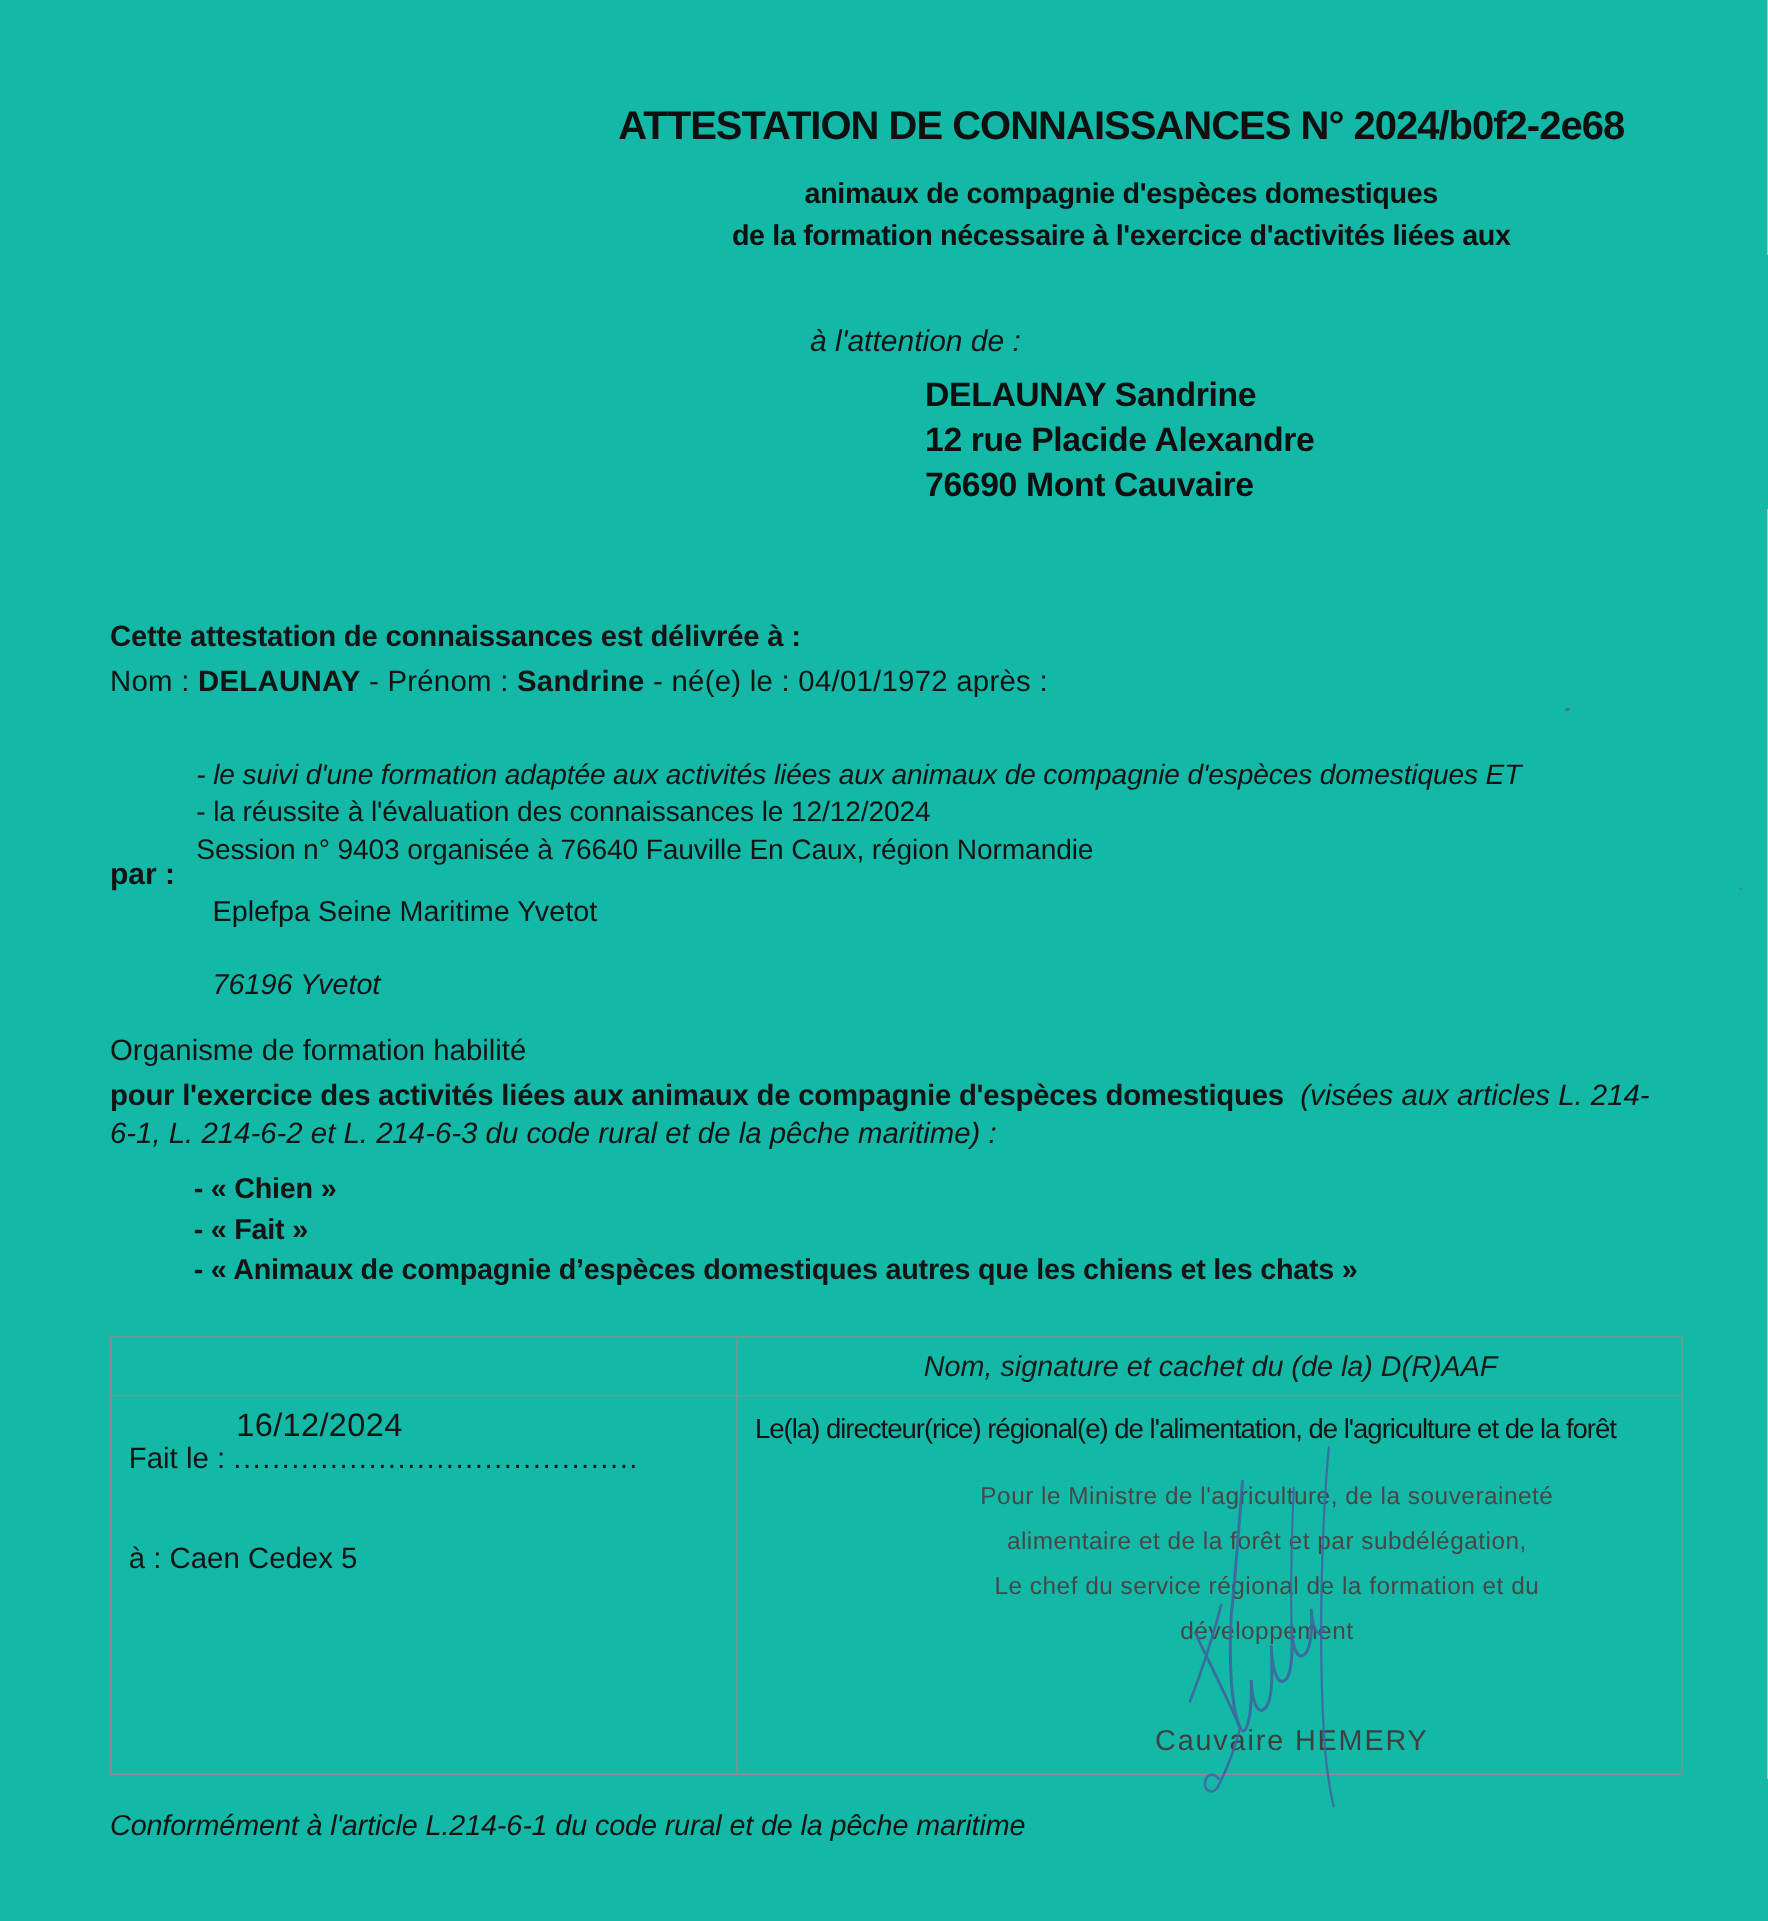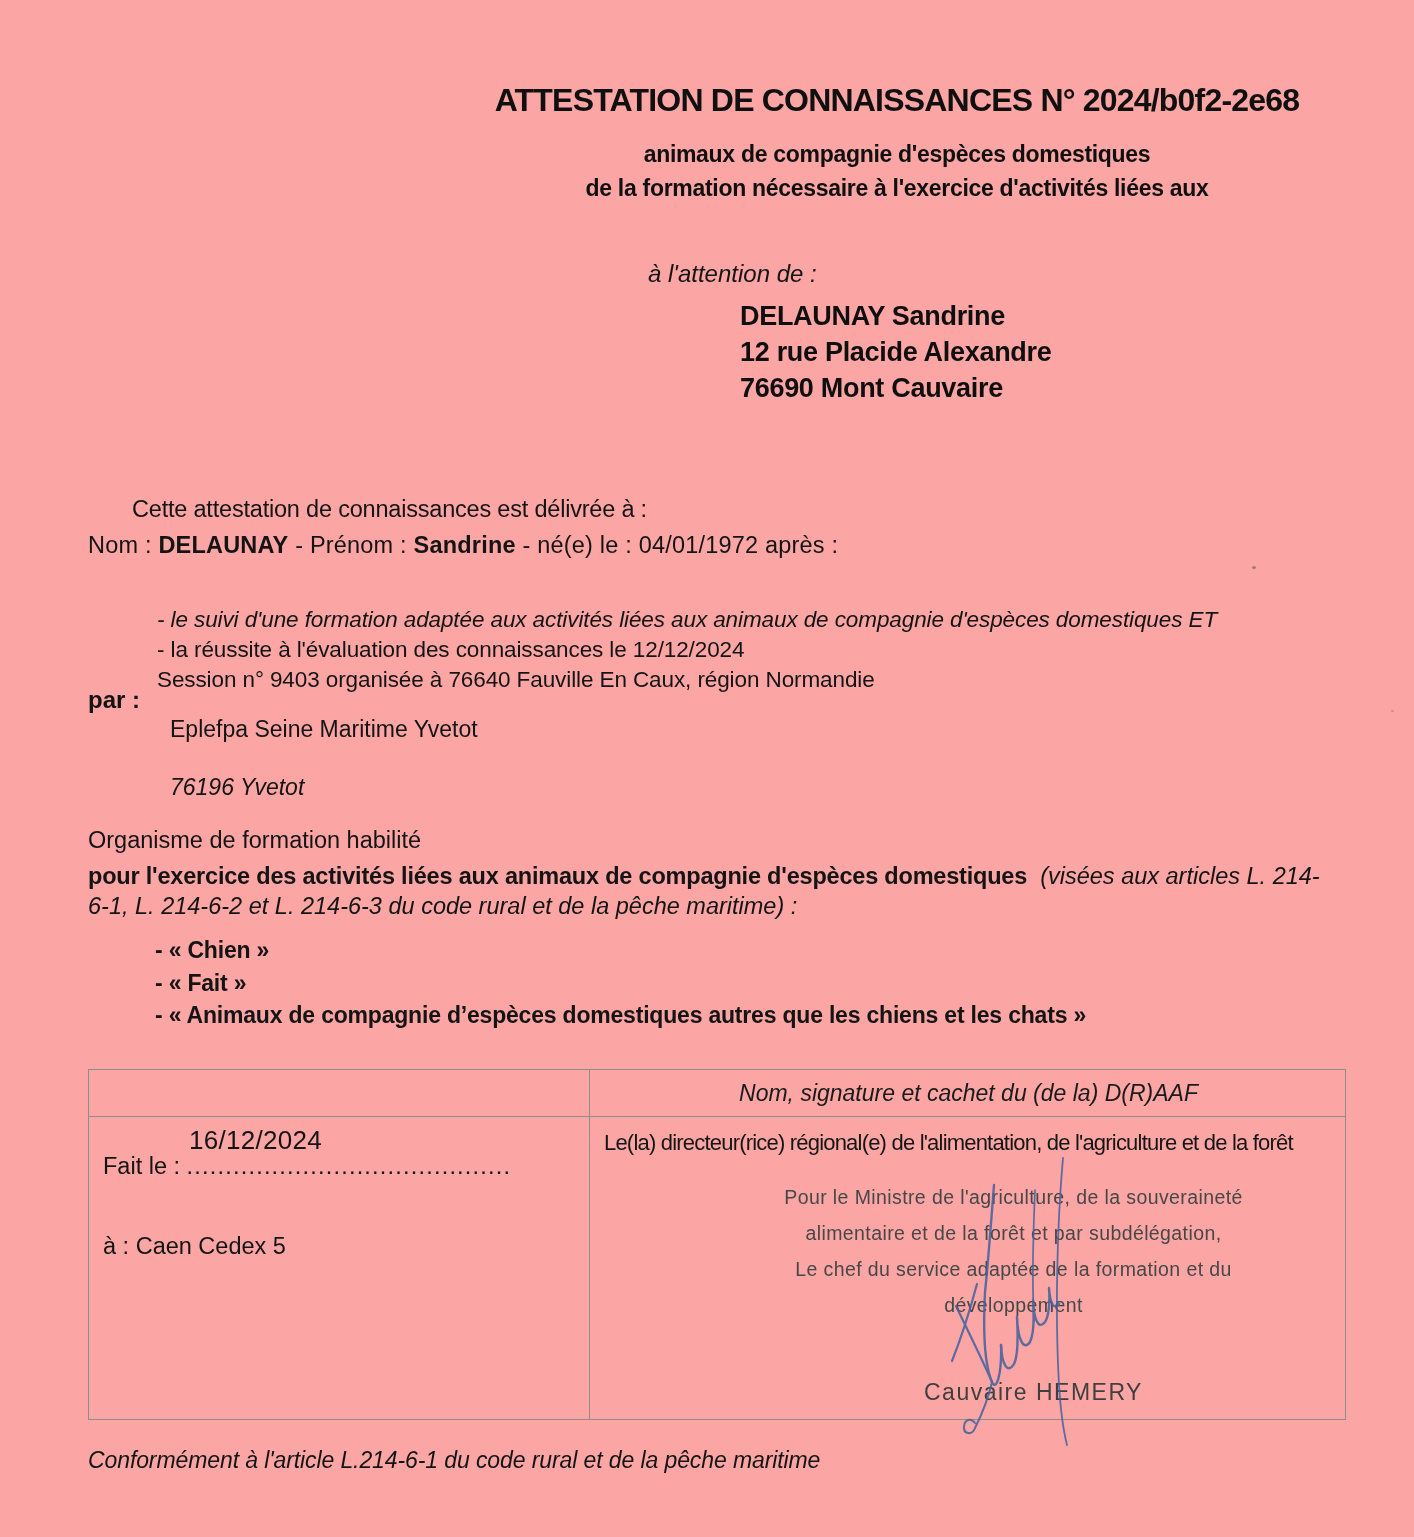--- a/index.html
+++ b/index.html
@@ -1,36 +1,36 @@
 <!DOCTYPE html>
 <html><head>
 <meta charset="utf-8">
 <style>
   html,body{margin:0;padding:0;background:#e8e8e8;}
   .page{
     position:relative;
     width:1414px;height:1537px;
     margin:0 auto;
-    background:#fca5a5;
+    background:#14b8a6;
     font-family:"Liberation Sans", sans-serif;
     color:#141414;
     overflow:hidden;
   }
   .abs{position:absolute;}
   
   .heading{left:380px;top:82px;width:1034px;text-align:center;}
   .title{font-size:32px;font-weight:bold;letter-spacing:-0.8px;white-space:nowrap;color:#101010;}
   .subtitle{font-size:23px;font-weight:bold;line-height:34px;margin-top:18px;letter-spacing:-0.3px;color:#101010;}
   
   .attention{left:648px;top:260px;}
   .attention-label{font-style:italic;font-size:24px;color:#151515;}
   .addr{margin-left:92px;margin-top:10px;font-weight:bold;font-size:27px;line-height:36px;letter-spacing:-0.3px;color:#0f0f0f;}
   
   .delivered{left:88px;top:496px;font-size:23.5px;}
-  .delivered-heading{font-weight:normal;letter-spacing:-0.2px;margin-left:44px;}
+  .delivered-heading{font-weight:bold;letter-spacing:-0.2px;}
   .identity{margin-top:9px;white-space:pre-wrap;letter-spacing:0.2px;}
   .identity b{letter-spacing:0.2px;}
   .formation{left:157px;top:581px;font-size:22.5px;line-height:30px;letter-spacing:-0.1px;margin-top:24px;}
   .formation .it{font-style:italic;}
   .par-label{left:88px;top:686px;font-weight:bold;font-size:24px;}
   .org-name{left:170px;top:716px;font-size:23px;}
   .org-city{left:170px;top:774px;font-size:23px;font-style:italic;}
   
   .habil{left:88px;top:825px;width:1246px;font-size:23.5px;line-height:30.5px;}
   .habil-p{margin:5px 0 0 0;white-space:pre-wrap;}
@@ -114,21 +114,21 @@
       <div class="fait-date">16/12/2024</div>
       <div class="fait-line"><span>Fait le : </span><span class="dots">..........................................</span></div>
       <div class="a-city">à : Caen Cedex 5</div>
     </div>
 
     <div class="cell-right">
       <div class="director">Le(la) directeur(rice) régional(e) de l'alimentation, de l'agriculture et de la forêt</div>
       <div class="stamp">
         <div>Pour le Ministre de l'agriculture, de la souveraineté</div>
         <div>alimentaire et de la forêt et par subdélégation,</div>
-        <div>Le chef du service adaptée de la formation et du</div>
+        <div>Le chef du service régional de la formation et du</div>
         <div>développement</div>
       </div>
       <div class="signatory">Cauvaire HEMERY</div>
     </div>
   </div>
 
   <svg class="sig-svg" viewBox="0 0 250 310" fill="none" stroke="#41629f" stroke-linecap="round" stroke-linejoin="round" opacity="0.85">
 
     <path d="M133,13 C127,80 125,170 129,240 C131,272 135,292 137,300" stroke-width="1.8"></path>
 

